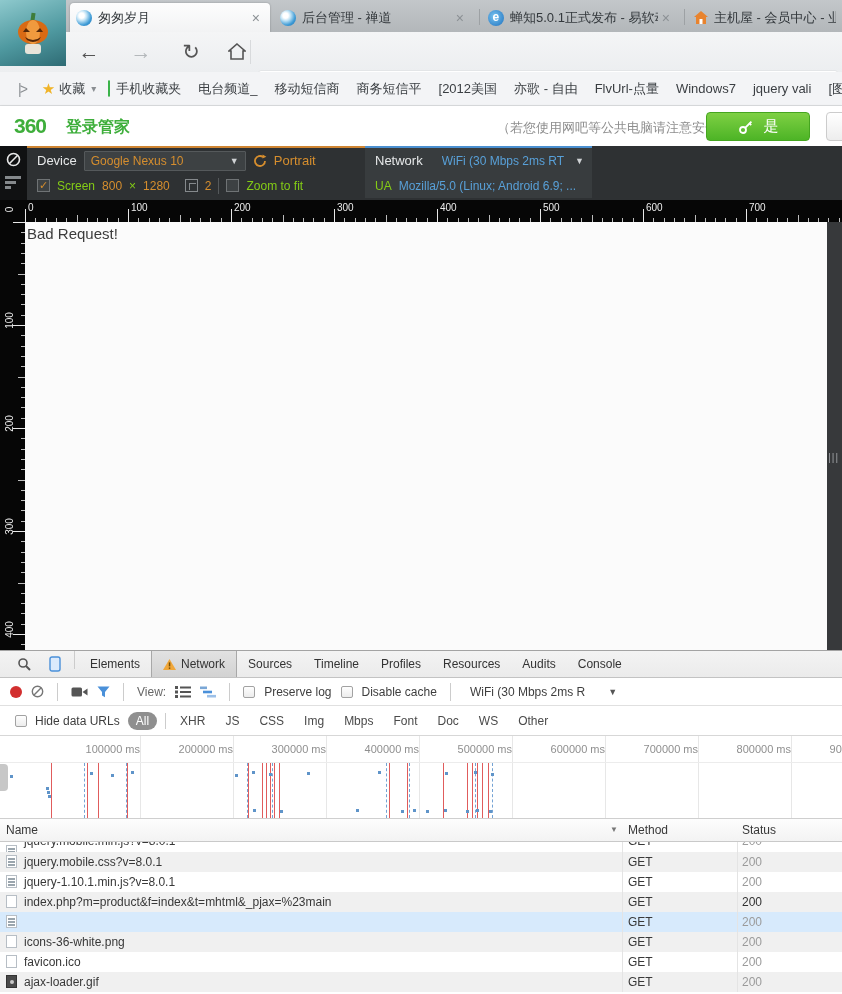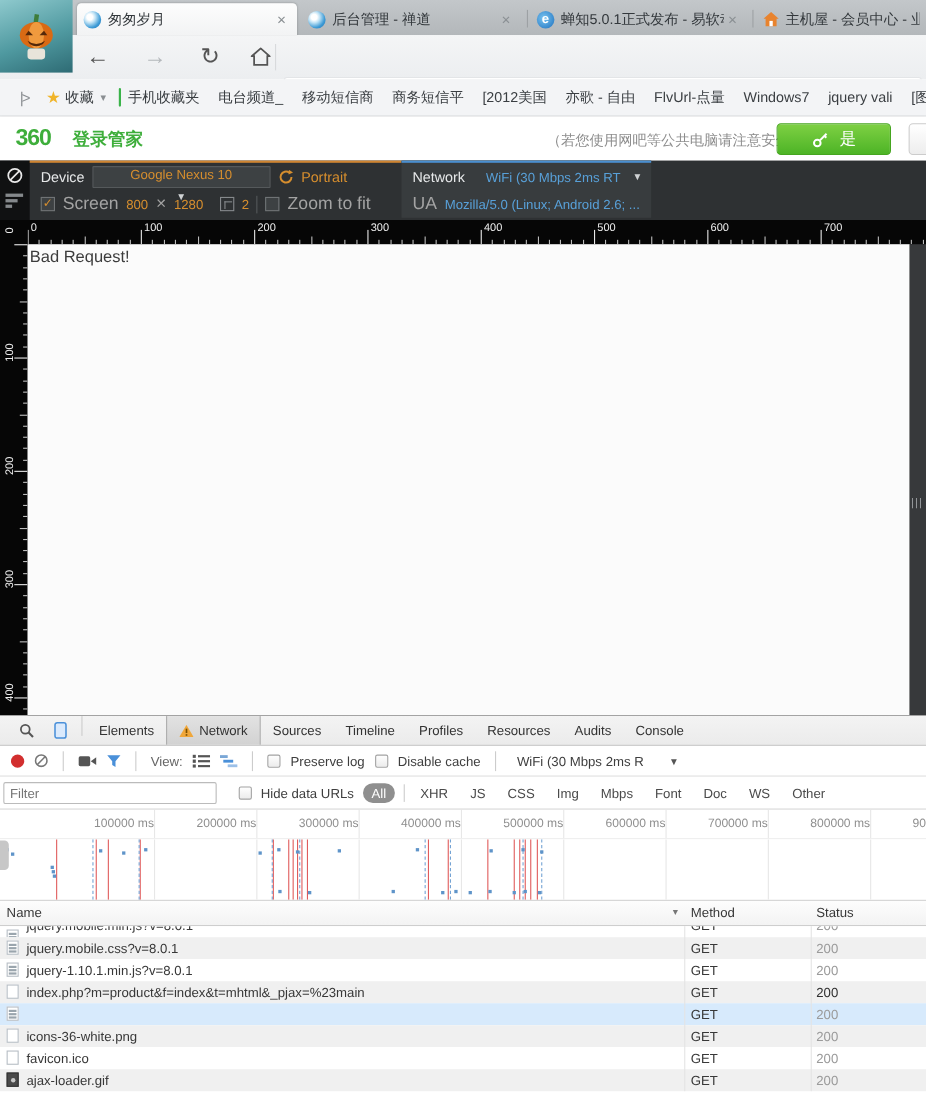--- a/index.html
+++ b/index.html
@@ -49,21 +49,21 @@
   
   .devicebar{position:absolute;left:0;top:146px;width:842px;height:54px;background:#2e3133;}
   .db-col{position:absolute;left:0;top:0;width:27px;height:54px;background:#101112;}
   .db-no{position:absolute;left:6px;top:6px;}
   .db-stairs{position:absolute;left:5px;top:30px;}
   .db-stairs i{display:block;height:3px;margin-bottom:2px;background:#85898c;}
   .db-dev{position:absolute;left:27px;top:0;width:338px;height:52px;border-top:2px solid #cf8532;box-sizing:border-box;}
   .db-net{position:absolute;left:365px;top:0;width:227px;height:52px;border-top:2px solid #4a8fd0;background:#383c3e;box-sizing:border-box;}
   .dbrow{display:flex;align-items:center;height:25px;padding-left:10px;gap:7px;white-space:nowrap;}
   .db-lab{color:#e6e8e9;font-size:13px;}
-  .db-grey{color:#a3a3a3;font-size:16px;}
+  .db-grey{color:#84cc16;font-size:12px;}
   .db-org{color:#d68e2e;font-size:12px;}
   .db-blue{color:#58a0d8;font-size:12px;overflow:hidden;text-overflow:ellipsis;}
   .db-select{display:flex;align-items:center;gap:8px;background:#3d4143;border:1px solid #55595b;border-radius:1px;
     height:18px;padding:0 6px;font-size:12px;}
   .db-select .car{color:#cfd2d4;font-size:9px;}
   .db-check{width:13px;height:13px;background:#3d4143;border:1px solid #6f7375;box-sizing:border-box;
     color:#d68e2e;font-size:11px;line-height:11px;text-align:center;}
   .db-dpr{width:13px;height:13px;border:1px solid #85898c;box-sizing:border-box;position:relative;}
   .db-dpr::after{content:"";position:absolute;right:1px;bottom:1px;width:6px;height:6px;border-left:1px solid #85898c;border-top:1px solid #85898c;}
   .db-vsep{width:1px;height:16px;background:#55595b;}
@@ -235,21 +235,21 @@
       </svg>
       <span class="db-stairs">
           <i style="width:16px;"></i>
           <i style="width:11px;"></i>
           <i style="width:6px;"></i>
         </span>
     </div>
     <div class="db-dev">
       <div class="dbrow">
         <span class="db-lab">Device</span>
-        <span class="db-select" style="width:148px;flex-direction:column;">
+        <span class="db-select" style="width:148px;">
           <span class="db-org" style="flex:1;">Google Nexus 10</span>
           <span class="car">▼</span>
         </span>
         <svg width="14" height="14" viewBox="0 0 14 14">
           <path d="M12 7 a5 5 0 1 1 -2 -4" fill="none" stroke="#d68e2e" stroke-width="1.8"></path>
           <polygon points="9.6,0.4 13.4,2.8 9.4,4.6" fill="#d68e2e"></polygon>
         </svg>
         <span class="db-org" style="font-size:13px;">Portrait</span>
       </div>
       <div class="dbrow">
@@ -266,21 +266,21 @@
       </div>
     </div>
     <div class="db-net">
       <div class="dbrow">
         <span class="db-lab">Network</span>
         <span class="db-blue" style="flex:1;margin-left:12px;">WiFi (30 Mbps 2ms RT</span>
         <span class="car" style="color:#cfd2d4;font-size:9px;margin-right:8px;">▼</span>
       </div>
       <div class="dbrow">
         <span class="db-grey">UA</span>
-        <span class="db-blue" style="white-space:nowrap;">Mozilla/5.0 (Linux; Android 2.6; ...</span>
+        <span class="db-blue" style="white-space:nowrap;">Mozilla/5.0 (Linux; Android 6.9; ...</span>
       </div>
     </div>
   </div>
 
   <div class="emuarea">
     <div class="hruler">
         <span class="htick maj" style="left: 0px;"></span>
         <span class="htick" style="left: 10.3px;"></span>
         <span class="htick" style="left: 20.6px;"></span>
         <span class="htick" style="left: 30.9px;"></span>
@@ -490,21 +490,20 @@
       <span class="cb"></span>
       <span class="tb-dark">Preserve log</span>
       <span class="cb"></span>
       <span class="tb-dark">Disable cache</span>
       <span class="dt-sep"></span>
       <span class="tb-dark" style="margin-left:6px;">WiFi (30 Mbps 2ms R</span>
       <span class="ddcaret" style="margin-left:14px;">▼</span>
     </div>
 
     <div class="dt-filterrow">
-      <input class="filterinput" placeholder="Filter" style="">
       <span class="cb" style="margin-left:12px;"></span>
       <span class="tb-dark">Hide data URLs</span>
       <span class="pill on">All</span>
       <span class="psep"></span>
       <span class="pill">XHR</span>
       <span class="pill">JS</span>
       <span class="pill">CSS</span>
       <span class="pill">Img</span>
       <span class="pill">Mbps</span>
       <span class="pill">Font</span>

